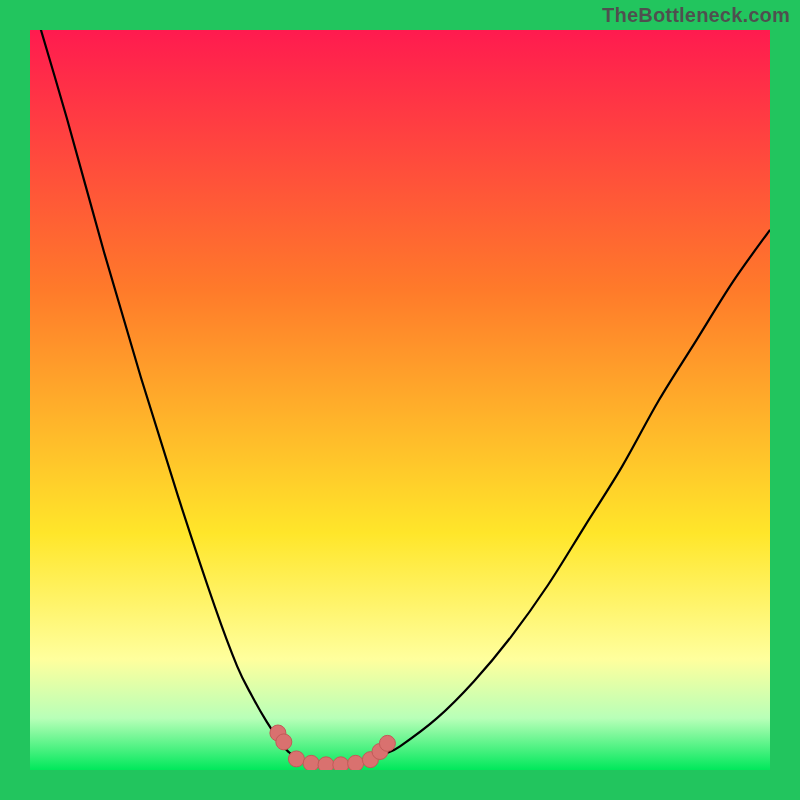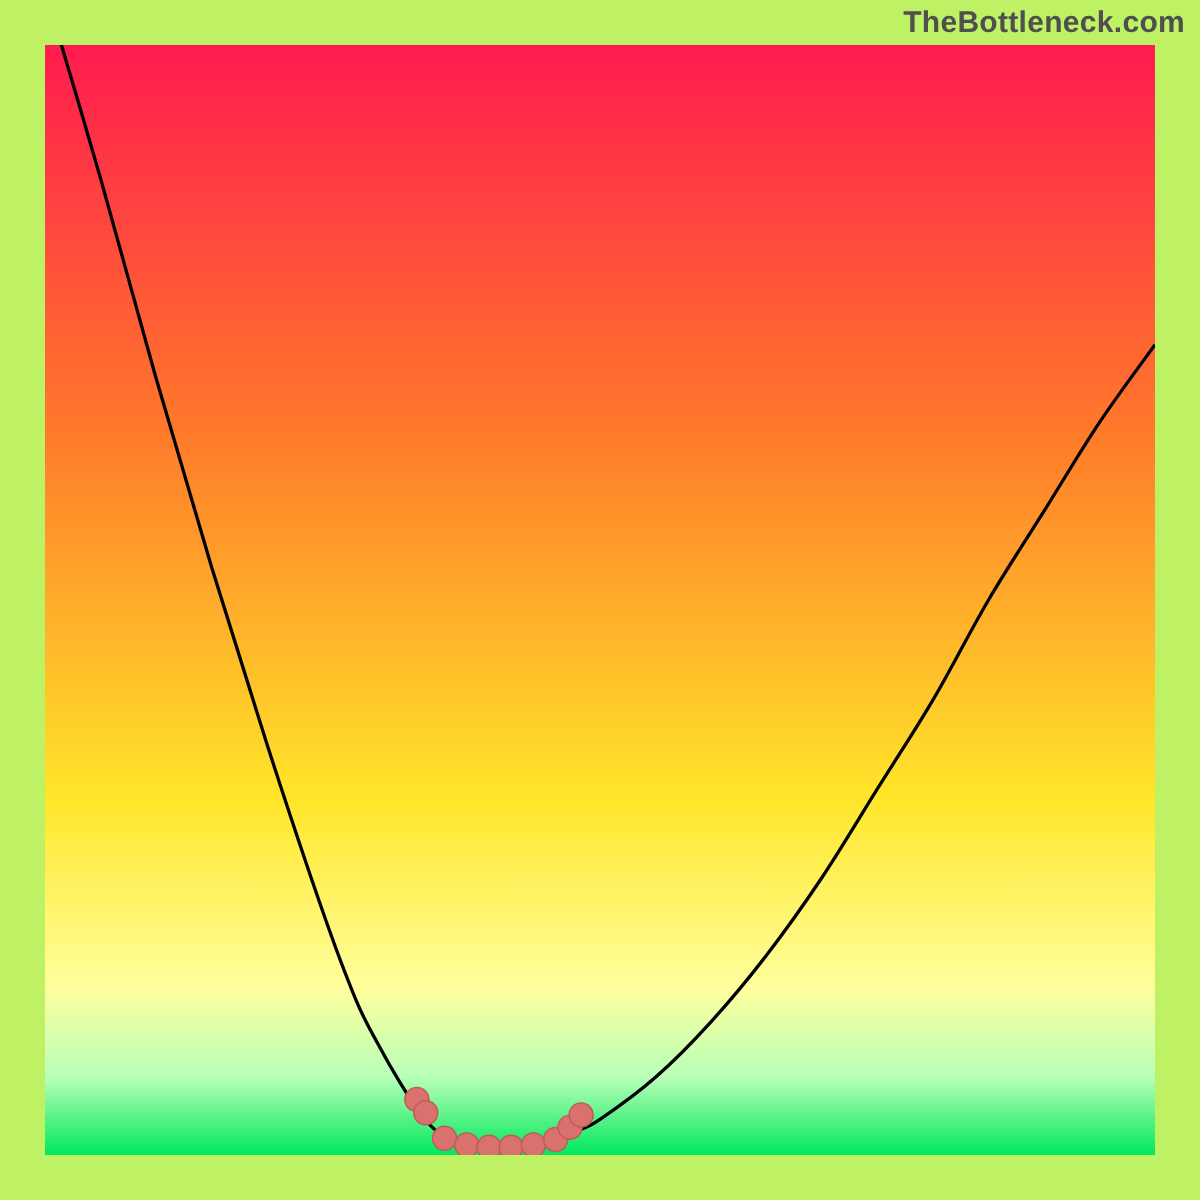--- a/index.html
+++ b/index.html
@@ -8,21 +8,21 @@
     width: 800px;
     height: 800px;
     background: #000;
     font-family: Arial, Helvetica, sans-serif;
     overflow: hidden;
   }
   .frame {
     position: relative;
     width: 800px;
     height: 800px;
-    background: #bef264;
+    background: #22c55e;
   }
   .watermark {
     position: absolute;
     top: 4px;
     right: 10px;
     color: #4f4f4f;
     font-size: 20px;
     font-weight: 600;
     letter-spacing: 0.2px;
     z-index: 5;

